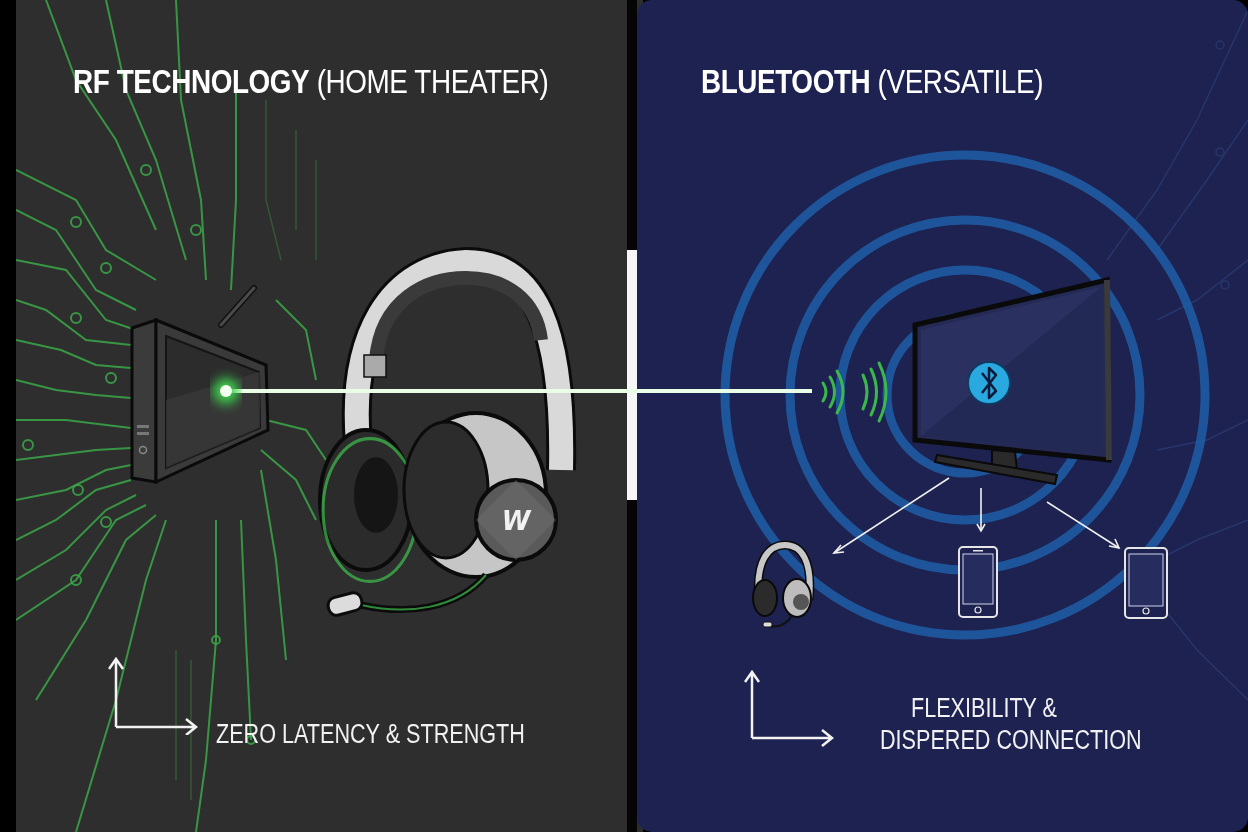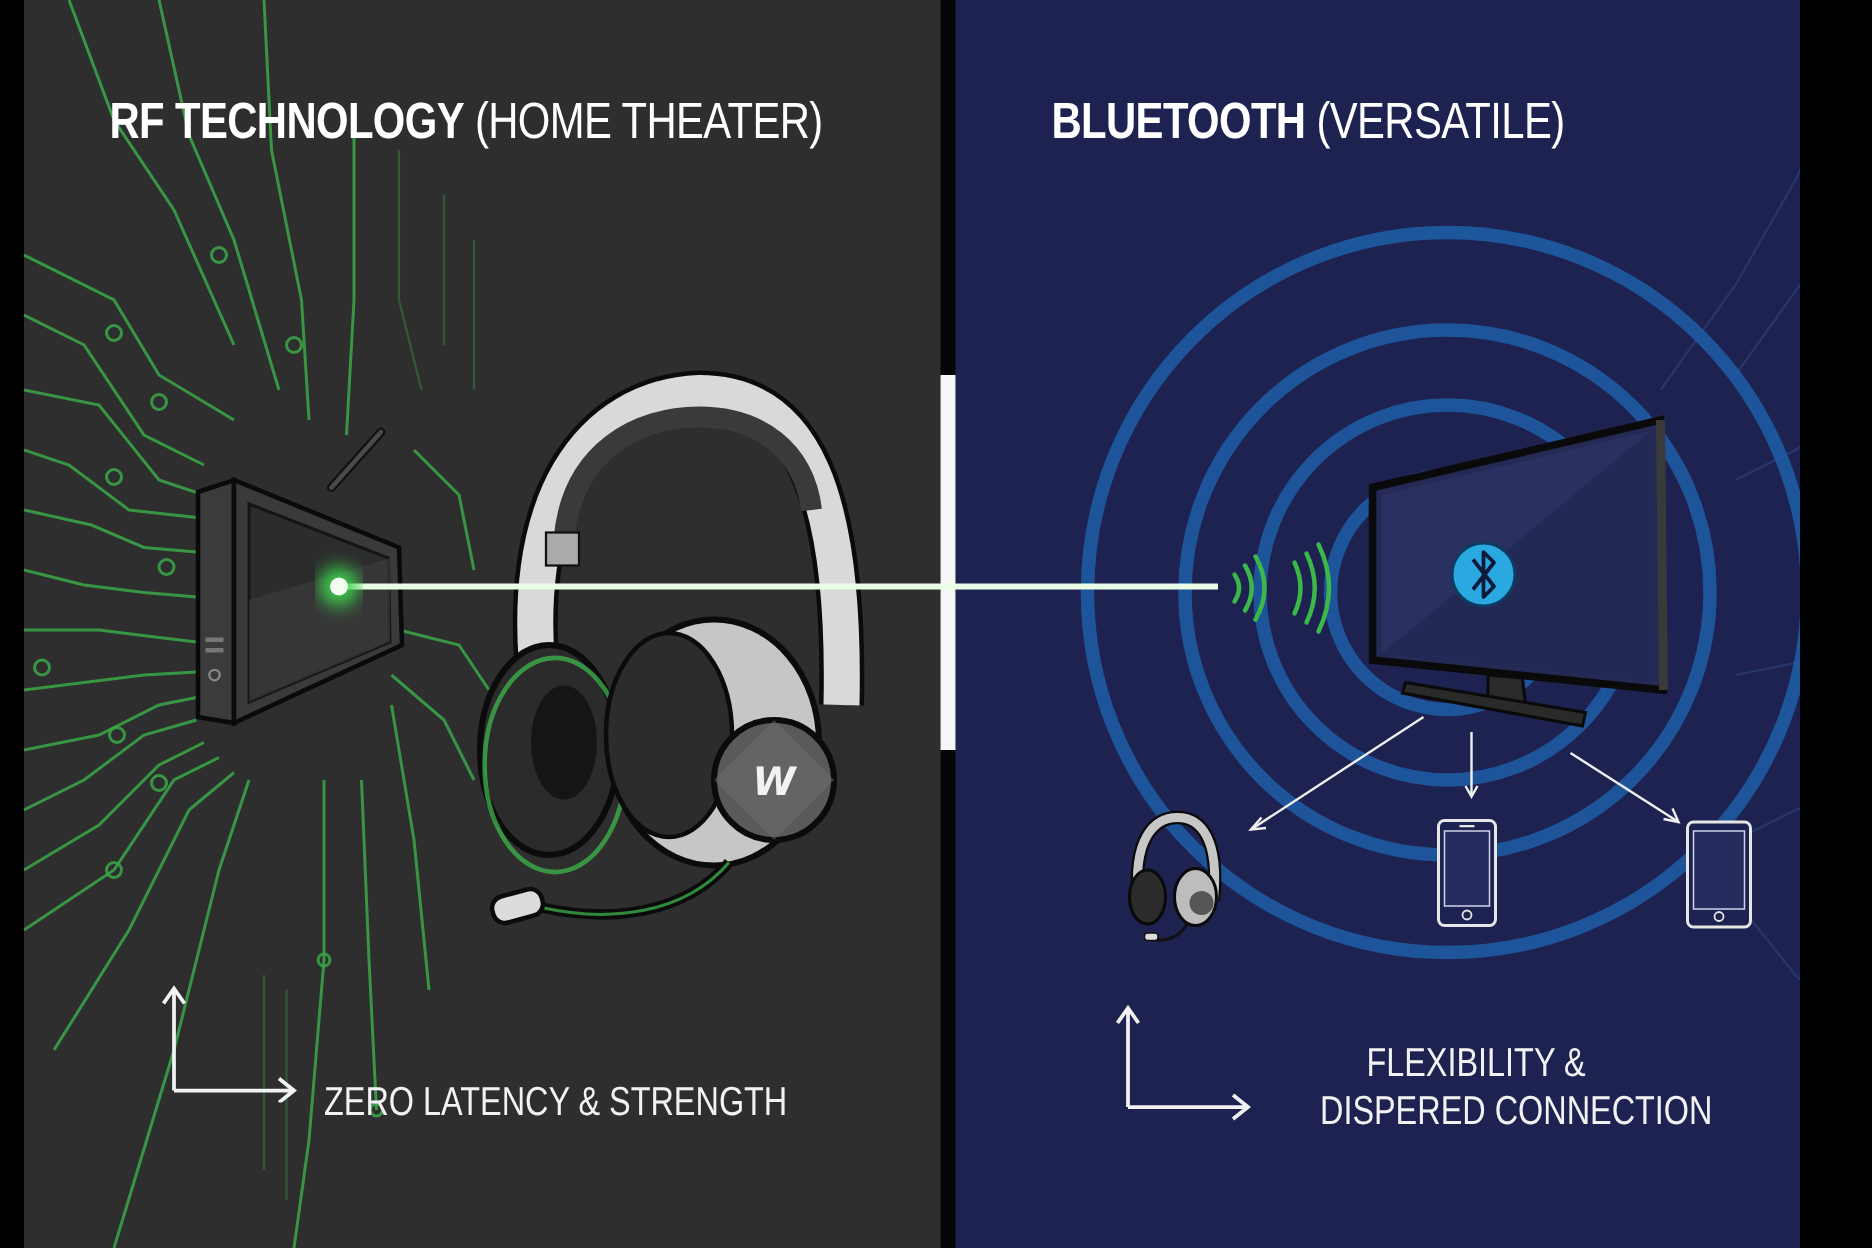--- a/index.html
+++ b/index.html
@@ -1,19 +1,19 @@
 <!DOCTYPE html>
 <html><head>
 <meta charset="utf-8">
 <style>
   html, body { margin:0; padding:0; }
   body { width:1248px; height:832px; overflow:hidden; position:relative; background:#000; font-family:"Liberation Sans", "DejaVu Sans", sans-serif; }
   .panel { position:absolute; top:0; height:832px; overflow:hidden; }
   .panel-left { left:16px; width:627px; background:#2e2e2e; }
-  .panel-right { left:637px; width:563px; background:#1d2250; }
+  .panel-right { left:637px; width:611px; background:#1d2250;border-radius:15px; }
   .divider-black { position:absolute; left:627px; top:0; width:10px; height:832px; background:#050505; }
   .divider-white { position:absolute; left:627px; top:250px; width:10px; height:250px; background:#f6f6f6; }
   .title { position:absolute; top:62px; color:#ffffff; font-size:34px; letter-spacing:-0.5px; transform:scaleX(0.82); transform-origin:left top; white-space:nowrap; }
   .title .strong { font-weight:bold; }
   .title .light { font-weight:normal; }
   .caption { position:absolute; color:#f2f2f2; font-size:27px; transform:scaleX(0.8); transform-origin:left top; white-space:nowrap; line-height:32px; }
   .caption-right { text-align:center; transform-origin:center top; }
   svg.layer { position:absolute; left:0; top:0; }
 </style>
 </head>

